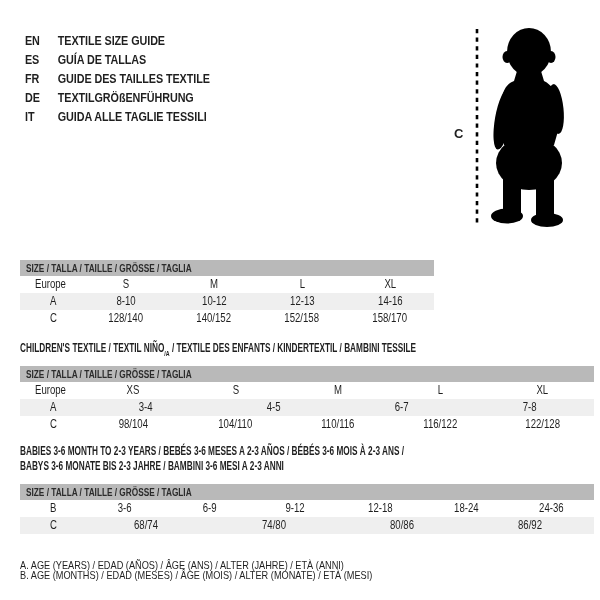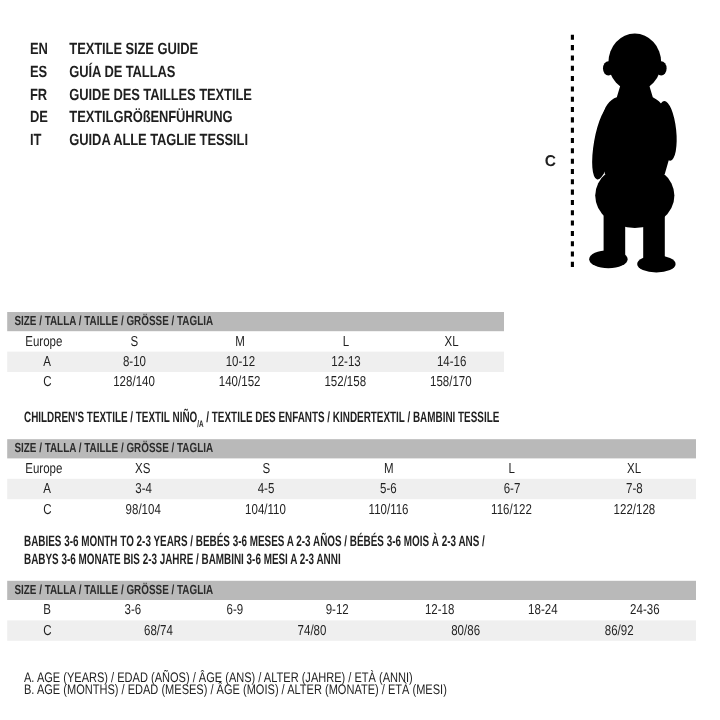--- a/index.html
+++ b/index.html
@@ -30,21 +30,21 @@
   .lang-row { position: absolute; left: 25px; height: 19px; line-height: 19px;
               font-size: 13.5px; font-weight: 700; letter-spacing: -0.1px; }
   .lang-code { display: inline-block; width: 41px; }
 
   
   #figure-svg { position: absolute; left: 470px; top: 3px; }
   .fig-label { position: absolute; left: 454px; top: 106px; font-size: 13px; font-weight: 700; }
 
   
   .t-title { position: absolute; left: 20px; font-size: 12.5px; font-weight: 700; line-height: 15px; }
-  .size-table { position: absolute; left: 6px; }
+  .size-table { position: absolute; left: 20px; }
   .band { height: 16px; line-height: 16px; background: var(--band);
           font-size: 11px; font-weight: 700; padding-left: 6px; color: #2b2b2b; }
   .trow { display: flex; height: 17px; line-height: 17px; font-size: 12px; }
   .trow.alt { background: var(--alt); }
   .cell { flex: 1; text-align: center; }
   .cell-label { flex: none; width: 62px; text-align: center; padding-left: 6px; }
   .cell-label .sq { transform: scaleX(0.80); }
 
   sub.subA { font-size: 8px; }
 
@@ -128,21 +128,20 @@
       <div class="cell"><span class="sqc">XS</span></div>
       <div class="cell"><span class="sqc">S</span></div>
       <div class="cell"><span class="sqc">M</span></div>
       <div class="cell"><span class="sqc">L</span></div>
       <div class="cell"><span class="sqc">XL</span></div>
     </div>
     <div class="trow alt">
       <div class="cell-label"><span class="sq">A</span></div>
       <div class="cell"><span class="sqc">3-4</span></div>
       <div class="cell"><span class="sqc">4-5</span></div>
-      <div class="cell"><span class="sqc">5-6</span></div>
       <div class="cell"><span class="sqc">6-7</span></div>
       <div class="cell"><span class="sqc">7-8</span></div>
     </div>
     <div class="trow">
       <div class="cell-label"><span class="sq">C</span></div>
       <div class="cell"><span class="sqc">98/104</span></div>
       <div class="cell"><span class="sqc">104/110</span></div>
       <div class="cell"><span class="sqc">110/116</span></div>
       <div class="cell"><span class="sqc">116/122</span></div>
       <div class="cell"><span class="sqc">122/128</span></div>

